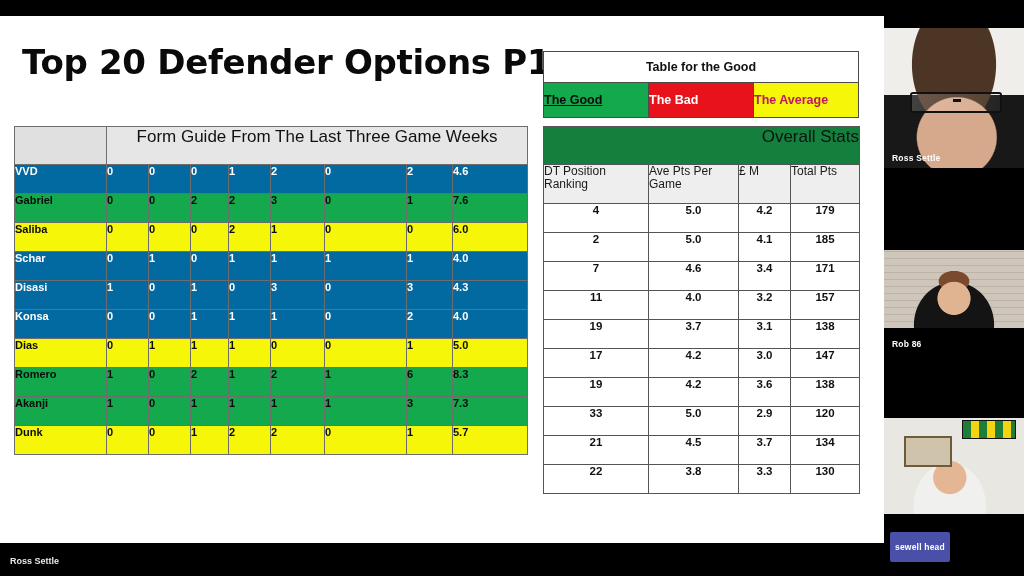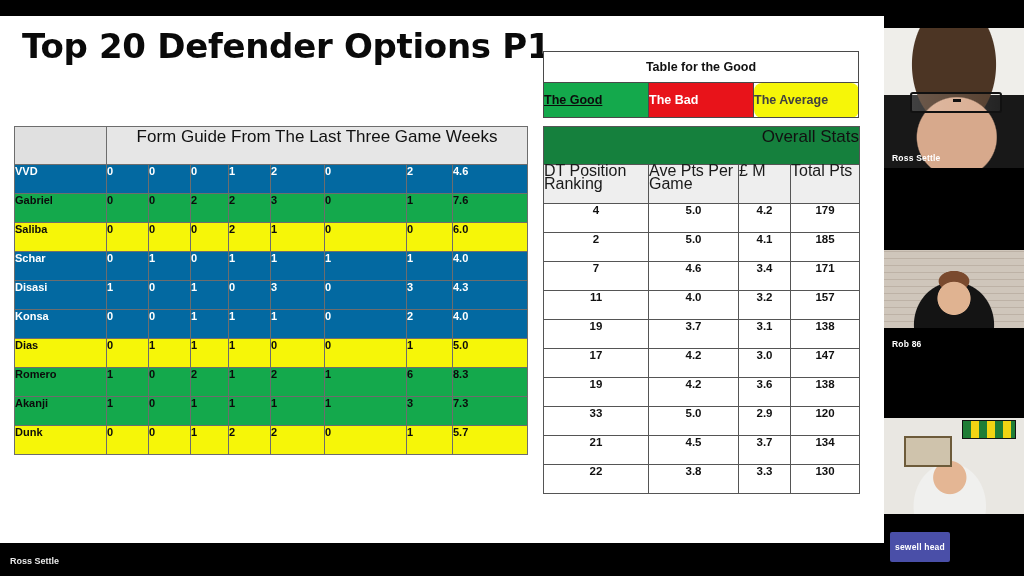--- a/index.html
+++ b/index.html
@@ -4,21 +4,21 @@
 <style>
   html,body{margin:0;padding:0;background:#000;}
   body{width:1024px;height:576px;overflow:hidden;font-family:"Liberation Sans",sans-serif;}
 
   #app{position:relative;width:1024px;height:576px;background:#000;}
 
   
   #slide{position:absolute;left:0;top:16px;width:884px;height:527px;background:#ffffff;}
 
   
-  #title{position:absolute;left:22px;top:10px;font-size:34px;font-weight:bold;color:#0a0a0a;
+  #title{position:absolute;left:22px;top:26px;font-size:34px;font-weight:bold;color:#0a0a0a;
          letter-spacing:-0.3px;white-space:nowrap;font-family:"DejaVu Sans",sans-serif;}
 
   
   #form-table{position:absolute;left:14px;top:110px;width:513px;border-collapse:collapse;
               table-layout:fixed;}
   #form-table td,#form-table th{border:1px solid #6d6d6d;padding:0;vertical-align:top;}
 
   .fg-banner{background:#e6e6e6;color:#111;font-size:17px;text-align:center;height:37px;
              vertical-align:middle;font-weight:normal;}
   .fg-blank{background:#e0e0e0;}
@@ -32,30 +32,30 @@
   tr.data-row td{height:28px;}
 
   
   #legend{position:absolute;left:543px;top:35px;width:316px;border-collapse:collapse;
           table-layout:fixed;}
   #legend td{border:1px solid #4a4a4a;padding:0;}
   .lg-title{background:#ffffff;color:#111;font-size:12.5px;font-weight:bold;text-align:center;
             height:30px;}
   .lg-good{background:#14a94c;color:#0b0b0b;text-decoration:underline;}
   .lg-bad{background:#e8131a;color:#ffffff;}
-  .lg-avg{background:#f6f608;color:#404040;border-radius:8px;}
+  .lg-avg{background:#f6f608;color:#be185d;}
   .lg-cell{font-size:12.5px;font-weight:bold;padding:0 0 0 8px;height:34px;vertical-align:middle;}
 
   
   #stats-table{position:absolute;left:543px;top:110px;width:316px;border-collapse:collapse;
                table-layout:fixed;}
   #stats-table td{border:1px solid #555;padding:0;vertical-align:top;}
   .st-banner{background:#15803d;color:#111;font-size:17px;text-align:right;height:37px;
              vertical-align:middle;}
-  .st-head{background:#eeeeee;color:#1a1a1a;font-size:16px;text-align:left;
+  .st-head{background:#eeeeee;color:#1a1a1a;font-size:12px;text-align:left;
            padding:4px 4px 0 6px;line-height:12.5px;height:38px;}
   .st-cell{background:#ffffff;color:#111;font-size:11.5px;font-weight:bold;text-align:center;
            padding:5px 0 0 0;height:28px;}
 
   
   #participants{position:absolute;right:0;top:0;width:140px;height:576px;background:#000;}
   .tile{position:relative;width:140px;height:192px;background:#000;overflow:hidden;}
   .tile .cam{position:absolute;left:0;width:140px;}
   .tile .nm{position:absolute;left:8px;font-size:8.5px;font-weight:bold;color:#fff;
             letter-spacing:.2px;}

